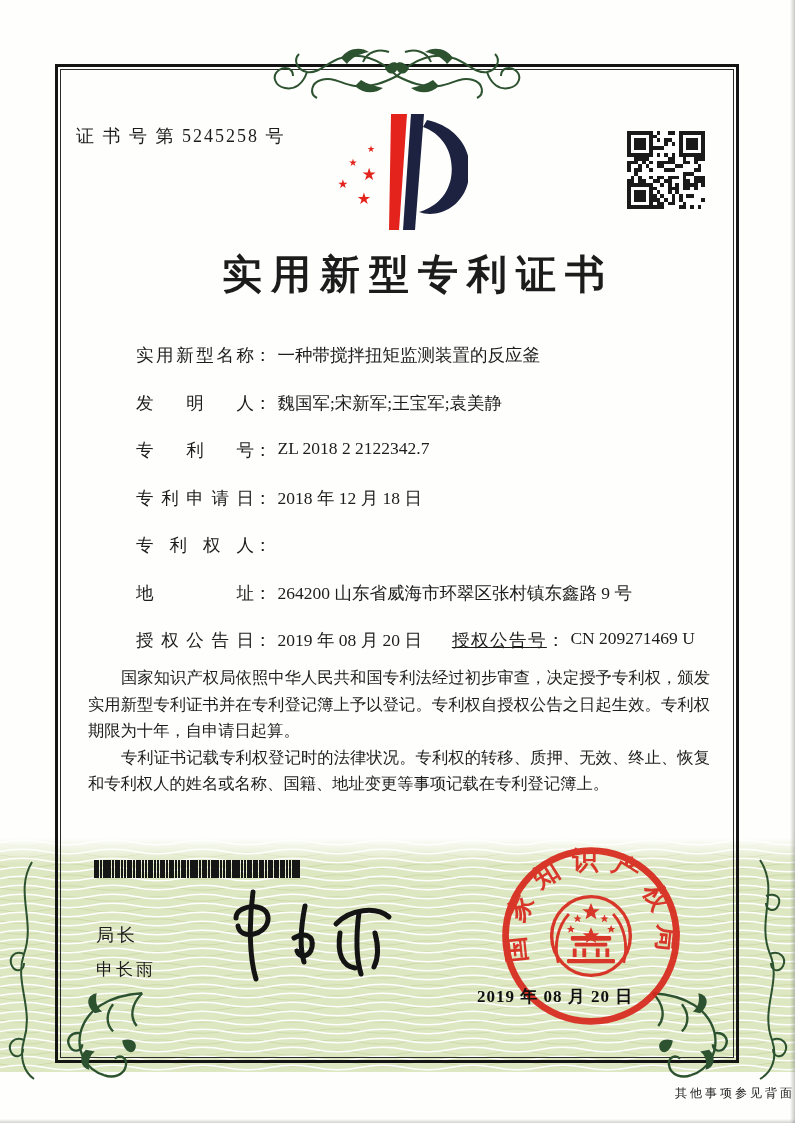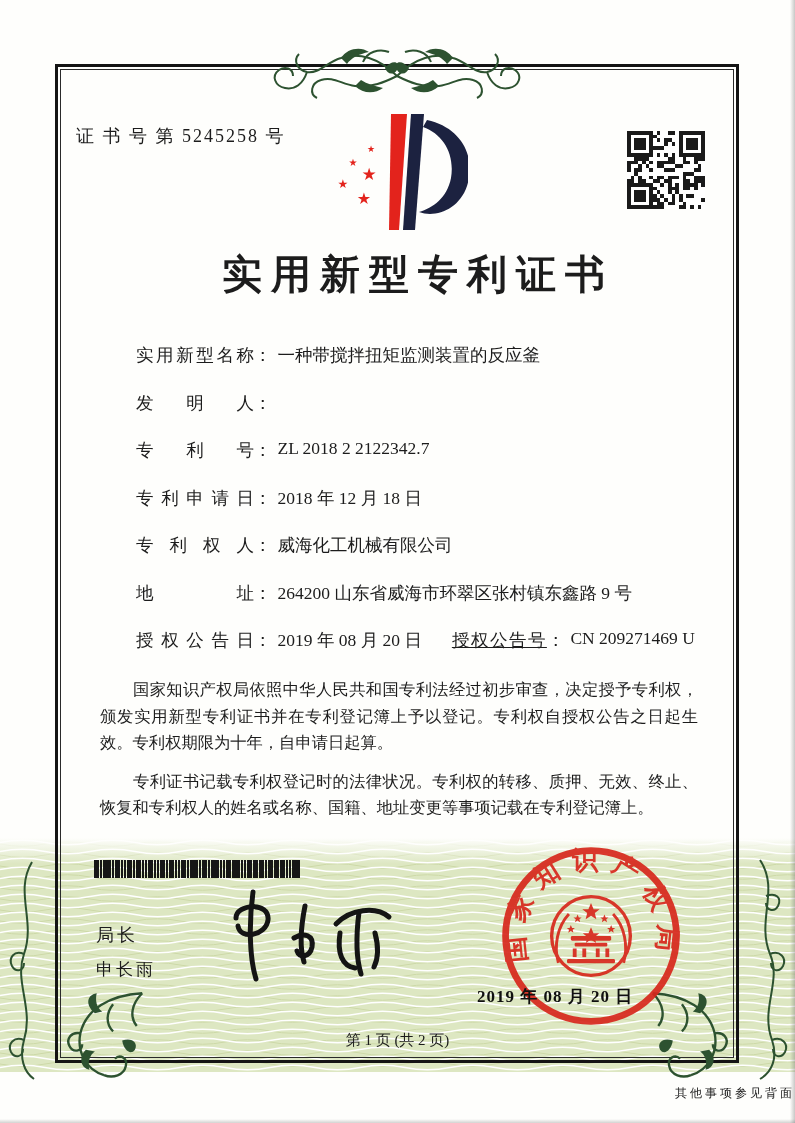--- a/index.html
+++ b/index.html
@@ -27,21 +27,21 @@
   .fields{position:absolute;left:88px;top:343px;width:625px;font-size:17.5px;z-index:5;}
   .row{height:22px;margin-bottom:25.5px;white-space:nowrap;display:flex;align-items:flex-start;margin-left:48px;}
   .flabel{display:inline-block;width:118px;text-align:justify;text-align-last:justify;}
   .fcolon{display:inline-block;margin-right:6px;}
   .fvalue{display:inline-block;}
   .pair2{margin-left:30px;display:flex;}
   .flabel2{display:inline-block;letter-spacing:1.5px;text-decoration:underline;}
 
   .paras{position:absolute;left:88px;top:665px;width:622px;font-size:16.3px;line-height:26.5px;
         text-align:justify;z-index:5;}
-  .paras p{margin:12px;text-indent:33px;}
+  .paras p{margin:0;text-indent:33px;}
 
   .barcode{position:absolute;left:94px;top:860px;width:206px;height:18px;z-index:4;
         background-image:
           repeating-linear-gradient(90deg,#161616 0 2px,rgba(0,0,0,0) 2px 3px),
           repeating-linear-gradient(90deg,#161616 0 1px,rgba(0,0,0,0) 1px 7px),
           repeating-linear-gradient(90deg,#161616 0 3px,rgba(0,0,0,0) 3px 11px);}
 
   .sign-title{position:absolute;left:96px;top:923px;font-size:18px;letter-spacing:3px;z-index:5;}
   .sign-name{position:absolute;left:96px;top:958px;font-size:17px;letter-spacing:3px;z-index:5;}
   .signature{position:absolute;left:208px;top:876px;z-index:4;}
@@ -295,35 +295,35 @@
 
   <div class="fields">
     <div class="row">
       <span class="flabel">实用新型名称</span>
         <span class="fcolon">：</span>
         <span class="fvalue">一种带搅拌扭矩监测装置的反应釜</span>
     </div>
     <div class="row">
       <span class="flabel">发明人</span>
         <span class="fcolon">：</span>
+        <span class="fvalue">魏国军;宋新军;王宝军;袁美静</span>
     </div>
     <div class="row">
       <span class="flabel">专利号</span>
         <span class="fcolon">：</span>
         <span class="fvalue">ZL 2018 2 2122342.7</span>
     </div>
     <div class="row">
       <span class="flabel">专利申请日</span>
         <span class="fcolon">：</span>
         <span class="fvalue">2018 年 12 月 18 日</span>
     </div>
     <div class="row">
       <span class="flabel">专利权人</span>
         <span class="fcolon">：</span>
-        <span class="fvalue">威海化工机械有限公司</span>
     </div>
     <div class="row">
       <span class="flabel">地址</span>
         <span class="fcolon">：</span>
         <span class="fvalue">264200 山东省威海市环翠区张村镇东鑫路 9 号</span>
     </div>
     <div class="row">
       <span class="flabel">授权公告日</span>
         <span class="fcolon">：</span>
         <span class="fvalue">2019 年 08 月 20 日</span>
@@ -379,18 +379,17 @@
       <rect x="-9" y="13" width="4" height="9"></rect>
       <rect x="5" y="13" width="4" height="9"></rect>
       <rect x="15" y="13" width="4" height="9"></rect>
       <rect x="-25" y="24" width="50" height="4.5" rx="1.5"></rect>
       <path d="M-34,28 C-39,10 -35,-10 -23,-23" fill="none" stroke="#d7281c" stroke-width="3"></path>
       <path d="M34,28 C39,10 35,-10 23,-23" fill="none" stroke="#d7281c" stroke-width="3"></path>
     </g>
   </svg>
   <div class="seal-date">2019 年 08 月 20 日</div>
 
-  <div class="page-info">第 1 页 (共 2 页)</div>
   <div class="back-note">其他事项参见背面</div>
 
   <div class="scan-edge-right"></div>
   <div class="scan-edge-bottom"></div>
 </div>
 
 </body></html>

